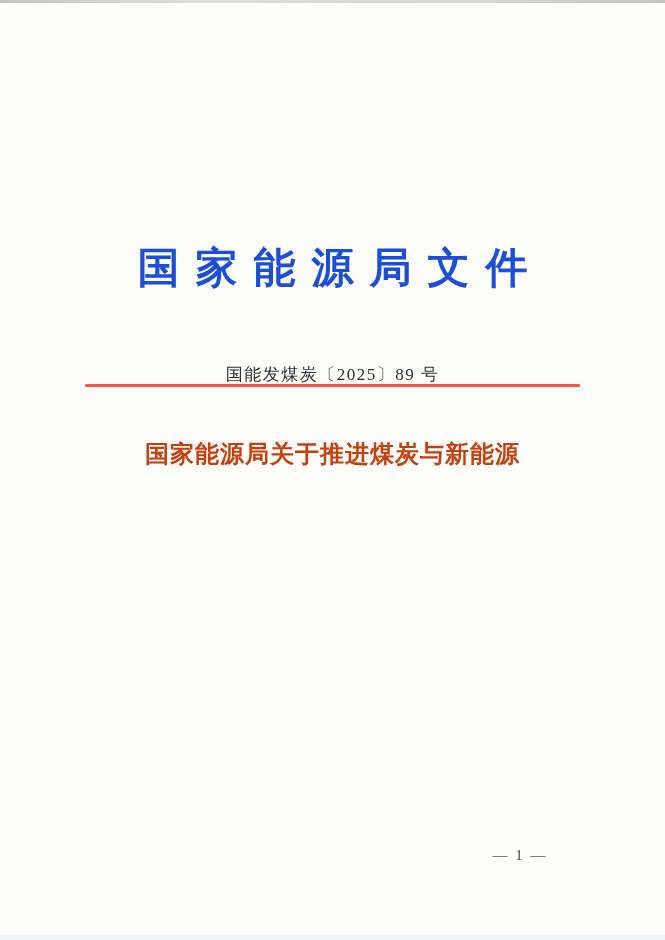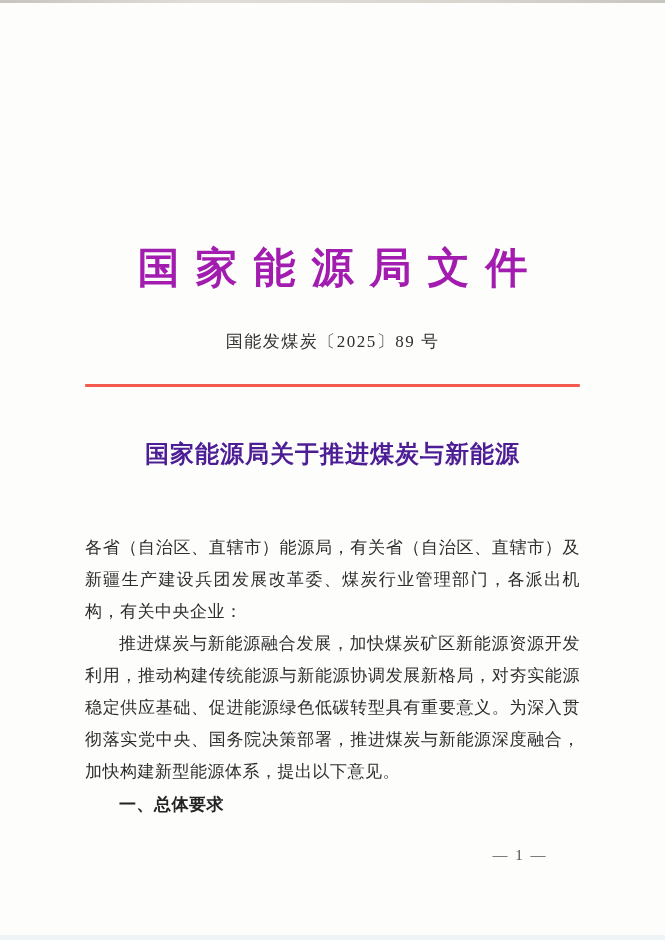--- a/index.html
+++ b/index.html
@@ -30,29 +30,29 @@
     background: #eef3f5;
   }
   .doc-header {
     position: absolute;
     top: 240px;
     left: 0;
     width: 665px;
     text-align: center;
     font-size: 42px;
     font-weight: bold;
-    color: #a21caf;
+    color: #1d4ed8;
     letter-spacing: 16px;
     text-indent: 16px; 
     white-space: nowrap;
     font-family: "Liberation Serif", serif;
   }
   .doc-number {
     position: absolute;
-    top: 330px;
+    top: 363px;
     left: 0;
     width: 665px;
     text-align: center;
     font-size: 17px;
     color: #2e2e2e;
     letter-spacing: 1.5px;
     font-family: "Liberation Serif", serif;
   }
   .red-rule {
     position: absolute;
@@ -65,21 +65,21 @@
   }
   .doc-title {
     position: absolute;
     top: 438px;
     left: 0;
     width: 665px;
     text-align: center;
     font-size: 24px;
     line-height: 33px;
     font-weight: bold;
-    color: #4c1d95;
+    color: #c2410c;
     letter-spacing: 1px;
     font-family: "Liberation Serif", serif;
   }
   .doc-body {
     position: absolute;
     top: 532px;
     left: 85px;
     width: 495px;
     font-size: 17px;
     line-height: 32px;
@@ -124,23 +124,18 @@
   <div class="doc-header">国家能源局文件</div>
 
   <div class="doc-number">国能发煤炭〔2025〕89 号</div>
 
   <div class="red-rule"></div>
 
   <div class="doc-title">
     <div>国家能源局关于推进煤炭与新能源</div>
   </div>
 
-  <div class="doc-body">
-    <p>各省（自治区、直辖市）能源局，有关省（自治区、直辖市）及新疆生产建设兵团发展改革委、煤炭行业管理部门，各派出机构，有关中央企业：</p>
-    <p class="para-indent">推进煤炭与新能源融合发展，加快煤炭矿区新能源资源开发利用，推动构建传统能源与新能源协调发展新格局，对夯实能源稳定供应基础、促进能源绿色低碳转型具有重要意义。为深入贯彻落实党中央、国务院决策部署，推进煤炭与新能源深度融合，加快构建新型能源体系，提出以下意见。</p>
-    <p class="section-heading">一、总体要求</p>
-  </div>
 
   <div class="page-number">— 1 —</div>
 
   <div class="edge-bottom"></div>
 
 </div>
 
 </body></html>

